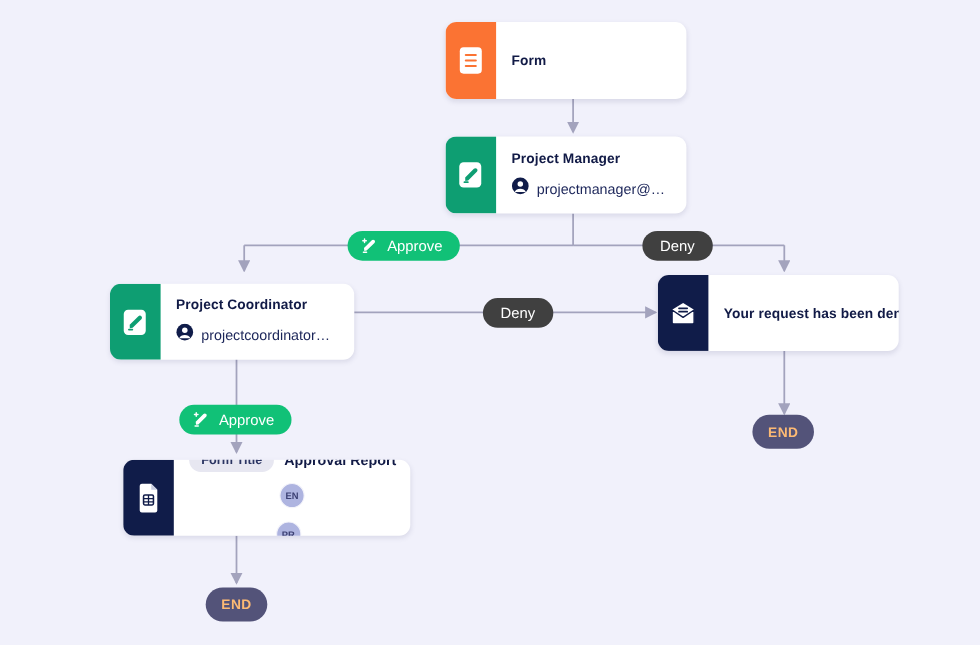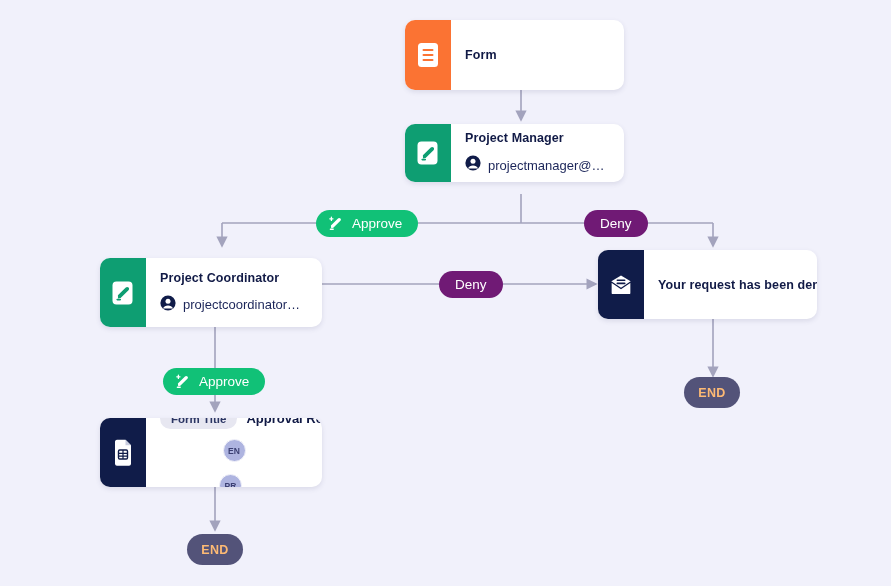--- a/index.html
+++ b/index.html
@@ -91,21 +91,21 @@
     gap: 7px;
     height: 27px;
     padding: 0 16px;
     border-radius: 14px;
     font-size: 13.5px;
     color: #ffffff;
     white-space: nowrap;
     z-index: 4;
   }
   .pill.approve { background: #11c177; padding-left: 11px; text-align: center; }
-  .pill.deny    { background: #701a75; }
+  .pill.deny    { background: #404040; }
 
   
   .end-node {
     position: absolute;
     width: 56px;
     height: 31px;
     border-radius: 16px;
     background: #535379;
     color: #fdba74;
     font-size: 12.5px;
@@ -201,21 +201,21 @@
         <rect x="5.5" y="7" width="11" height="2" rx="1" fill="#fb7333"></rect>
         <rect x="5.5" y="12" width="11" height="2" rx="1" fill="#fb7333"></rect>
         <rect x="5.5" y="17" width="11" height="2" rx="1" fill="#fb7333"></rect>
       </svg>
     </div>
     <div class="node-body">
       <div class="node-title">Form</div>
     </div>
   </div>
 
-  <div class="node" style="left:405px; top:124px; width:219px; height:58px;">
+  <div class="node" style="left:405px; top:124px; width:219px; height:70px;">
     <div class="node-icon bg-green">
       <svg width="24" height="26" viewBox="0 0 24 26" xmlns="http://www.w3.org/2000/svg">
         <rect x="1.5" y="1.5" width="20" height="23" rx="4" fill="#ffffff"></rect>
         <path d="M7 18.5 L9.6 18 L17.5 10.2 C18.3 9.4 18.3 8.2 17.5 7.5
                  C16.8 6.7 15.6 6.7 14.8 7.5 L6.9 15.3 L7 18.5 Z" fill="#0e9e72"></path>
         <path d="M6.2 19.6 L9.3 19.6" stroke="#0e9e72" stroke-width="1.6" stroke-linecap="round"></path>
       </svg>
     </div>
     <div class="node-body">
       <div class="node-title">Project Manager</div>
@@ -265,21 +265,21 @@
         <rect x="8.5" y="8.6" width="9" height="1.6" rx="0.8" fill="#101c49"></rect>
         <path d="M3 7.8 L13 14.5 L23 7.8 L23 19.2 A1.4 1.4 0 0 1 21.6 20.6
                  L4.4 20.6 A1.4 1.4 0 0 1 3 19.2 Z" fill="#ffffff" stroke="#101c49" stroke-width="1.3" stroke-linejoin="round"></path>
       </svg>
     </div>
     <div class="node-body">
       <div class="node-title">Your request has been denied.</div>
     </div>
   </div>
 
-  <div class="node" style="left:100px; top:418px; width:222px; height:69px;">
+  <div class="node" style="left:112px; top:418px; width:261px; height:69px;">
     <div class="node-icon bg-navy">
       <svg width="24" height="28" viewBox="0 0 24 28" xmlns="http://www.w3.org/2000/svg">
         <path d="M4 2.5 A2 2 0 0 1 6 0.8 L14.5 0.8 L20 6.3 L20 25
                  A2 2 0 0 1 18 26.8 L6 26.8 A2 2 0 0 1 4 25 Z" fill="#ffffff"></path>
         <path d="M14.5 0.8 L14.5 6.3 L20 6.3 Z" fill="#c9cde0"></path>
         <rect x="7.5" y="11" width="9" height="9" rx="1.2" fill="none" stroke="#101c49" stroke-width="1.4"></rect>
         <path d="M7.5 14.3 L16.5 14.3 M12 11 L12 20 M7.5 17.2 L16.5 17.2" stroke="#101c49" stroke-width="1.2"></path>
       </svg>
     </div>
     <div class="node-body">

